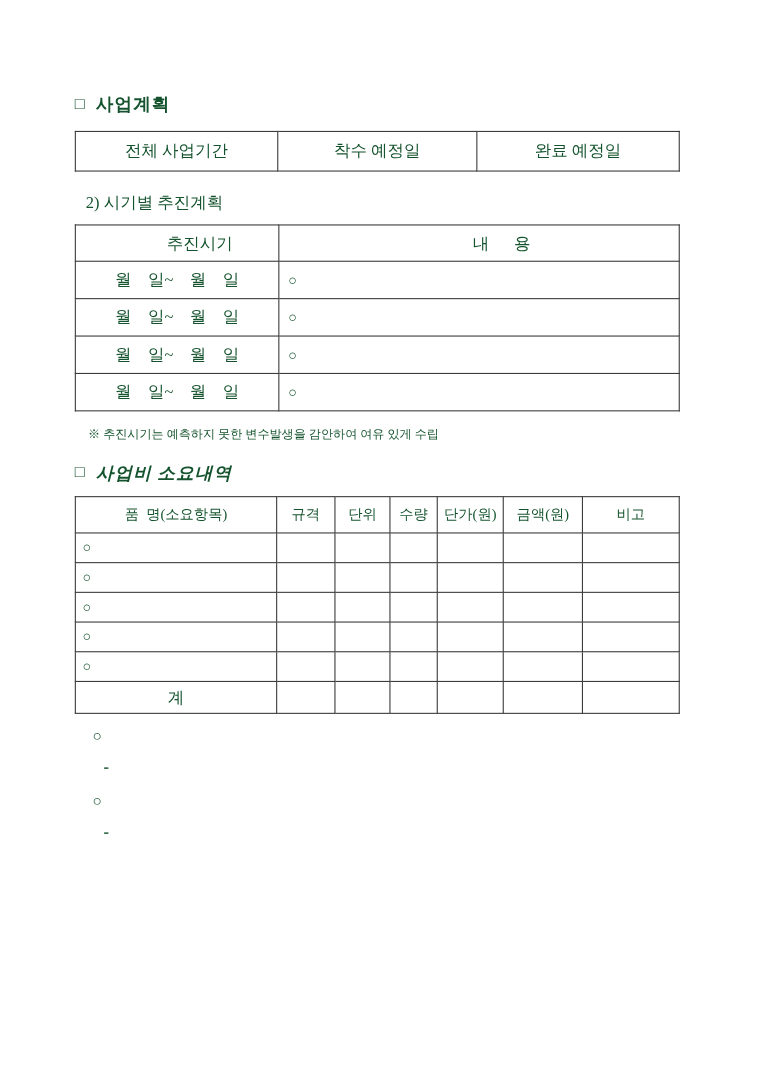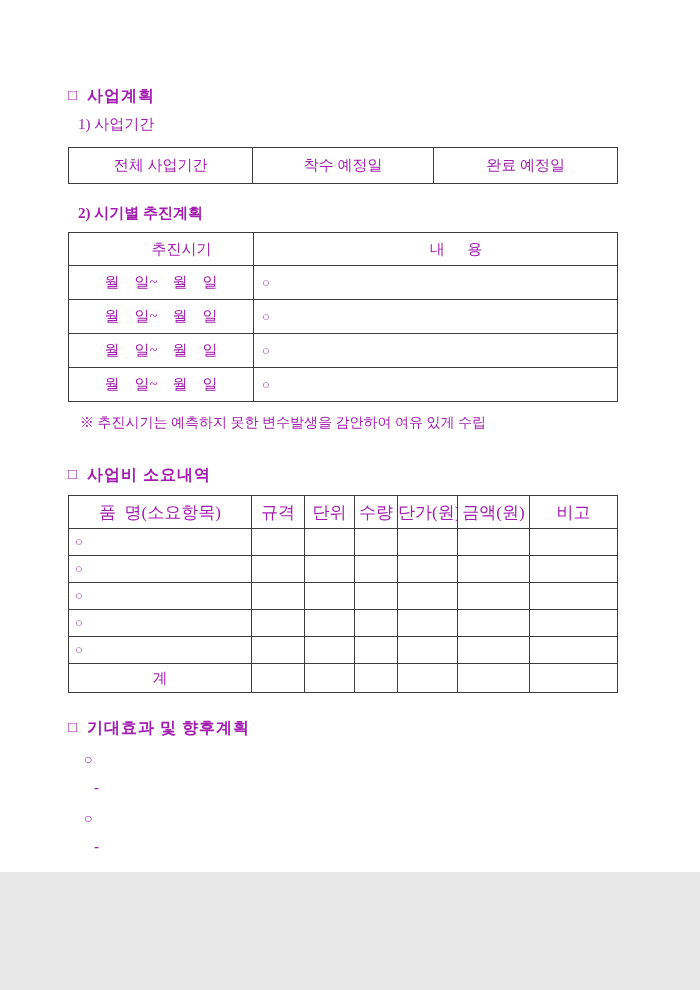--- a/index.html
+++ b/index.html
@@ -1,22 +1,22 @@
 <!DOCTYPE html>
 <html><head>
 <meta charset="utf-8">
 <style>
   html, body { margin: 0; padding: 0; background: #e8e8e8; }
   .page {
     position: relative;
     width: 700px;
-    height: 872px;
+    height: 990px;
     margin: 0 auto;
     background: #ffffff;
-    color: #a21caf;
+    color: #14532d;
     font-family: "Liberation Serif", "DejaVu Serif", serif;
     overflow: hidden;
   }
   .content {
     position: absolute;
     left: 68px;
     top: 86px;
     width: 560px;
   }
   .heading {
@@ -33,21 +33,21 @@
     position: relative;
     top: -1px;
   }
   .subheading {
     font-size: 15px;
     line-height: 20px;
     padding-left: 10px;
     white-space: pre;
   }
   .sub1 { margin-top: 8px; }
-  .sub2 { margin-top: 19px; font-weight: bold; }
+  .sub2 { margin-top: 19px; }
   table {
     border-collapse: collapse;
     table-layout: fixed;
     width: 549px;
   }
   .t1 { margin-top: 13px; }
   .t2 { margin-top: 9px; }
   .t3 { margin-top: 10px; }
   th, td {
     border: 1px solid #3c3c3c;
@@ -60,50 +60,49 @@
   }
   .t1 th { height: 35px; }
   .t1 td { height: 36px; }
   .t2 th { height: 32px; padding-left: 41px; }
   .t2 td { height: 33px; text-align: center; }
   .t2 td.left, .t3 td.left {
     text-align: left;
     padding-left: 8px;
     font-size: 13px;
   }
-  .t3 th { height: 32px; font-size: 17px; }
+  .t3 th { height: 32px; font-size: 13px; }
   .t3 td { height: 26px; }
   .t3 td.left { padding-left: 6px; }
   .t3 tr.total td { height: 28px; font-size: 15px; }
   .note {
     margin-top: 11px;
-    font-size: 14px;
+    font-size: 11px;
     line-height: 20px;
     padding-left: 12px;
     white-space: pre;
   }
-  .h2 { margin-top: 32px; }
+  .h2 { margin-top: 16px; font-style: italic; }
   .h3 { margin-top: 25px; }
   .bullet-line {
     font-size: 15px;
     line-height: 20px;
     white-space: pre;
   }
   .bl-circle { margin-top: 12px; padding-left: 16px; font-size: 14px; }
   .bl-dash   { margin-top: 7px;  padding-left: 26px; font-weight: bold; }
 </style>
 </head>
 <body>
 
 <div class="page">
   <div class="content">
 
     <div class="heading"><span class="marker">□</span><span>사업계획</span></div>
 
-    <div class="subheading sub1">1) 사업기간</div>
 
     <table class="t1">
       <colgroup>
           <col style="width:184px">
           <col style="width:181px">
           <col style="width:184px">
         </colgroup>
       <tbody>
           <tr>
         <th>전체 사업기간</th>
@@ -218,21 +217,20 @@
         <td></td>
         <td></td>
         <td></td>
         <td></td>
         <td></td>
         <td></td>
       </tr>
     </tbody>
       </table>
 
-    <div class="heading h3"><span class="marker">□</span><span>기대효과 및 향후계획</span></div>
 
     <div class="bullet-line bl-circle">○</div>
     <div class="bullet-line bl-dash">-</div>
     <div class="bullet-line bl-circle">○</div>
     <div class="bullet-line bl-dash">-</div>
 
   </div>
 </div>
 
 </body></html>

